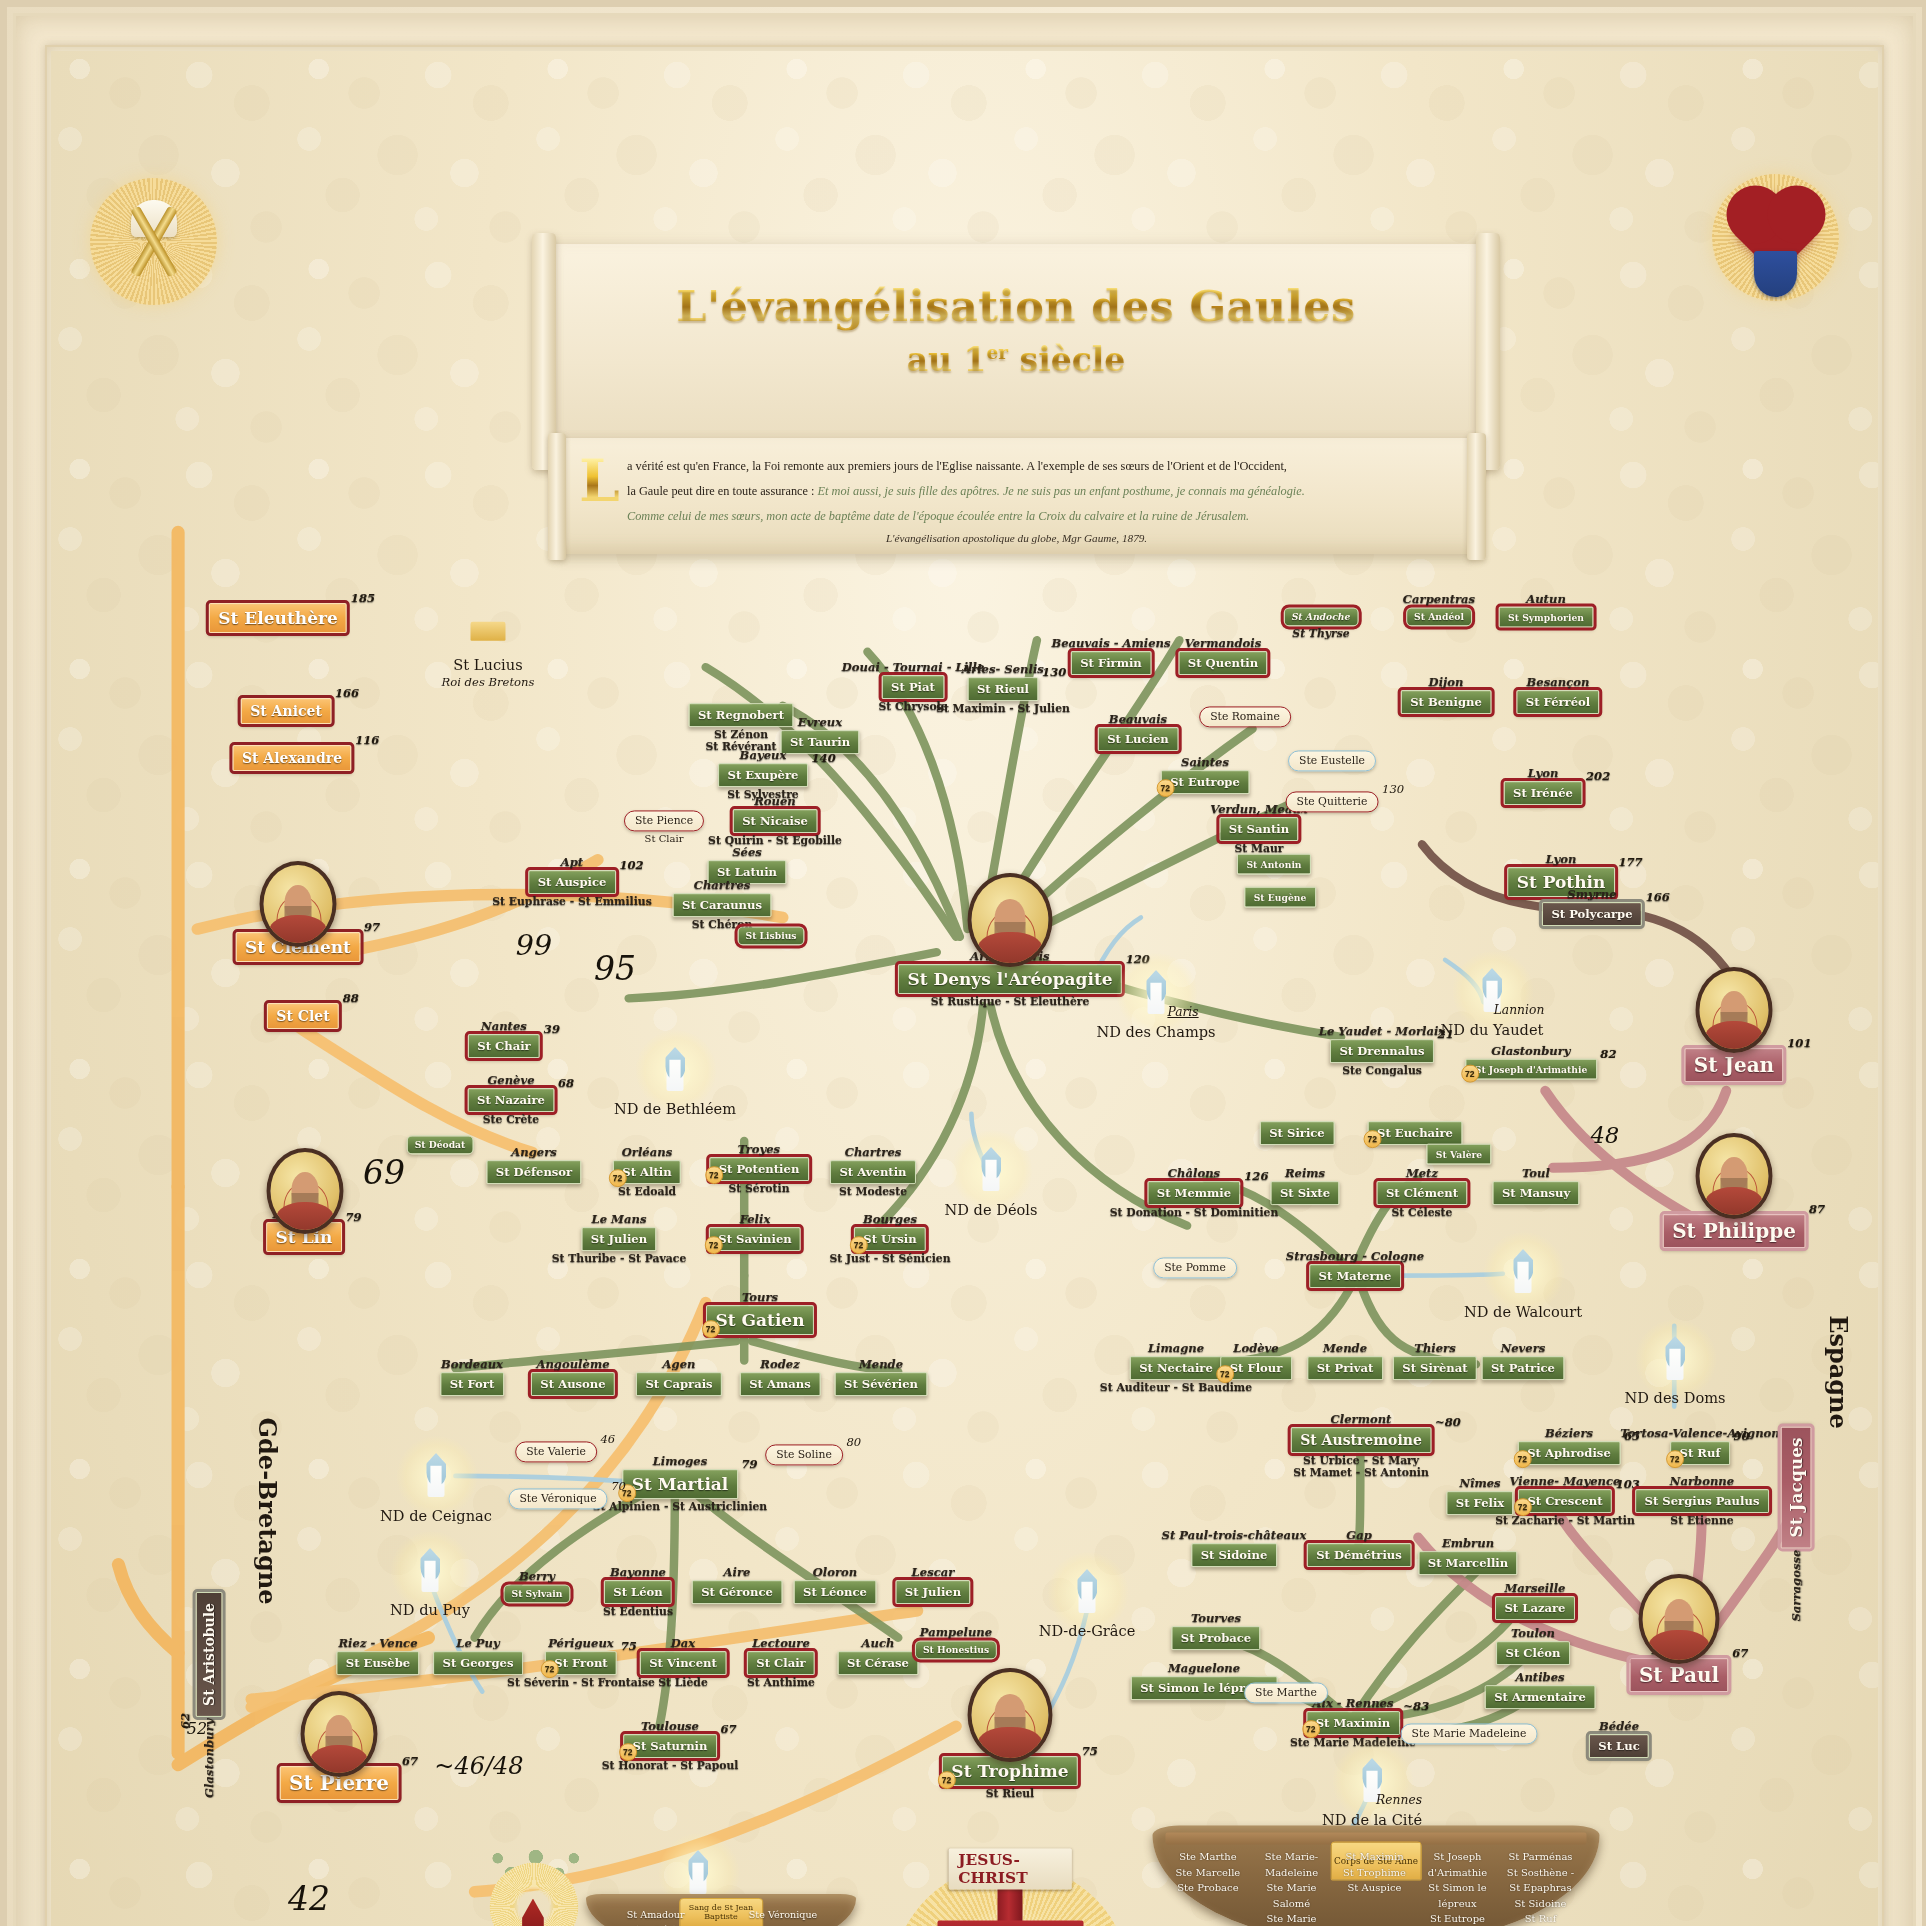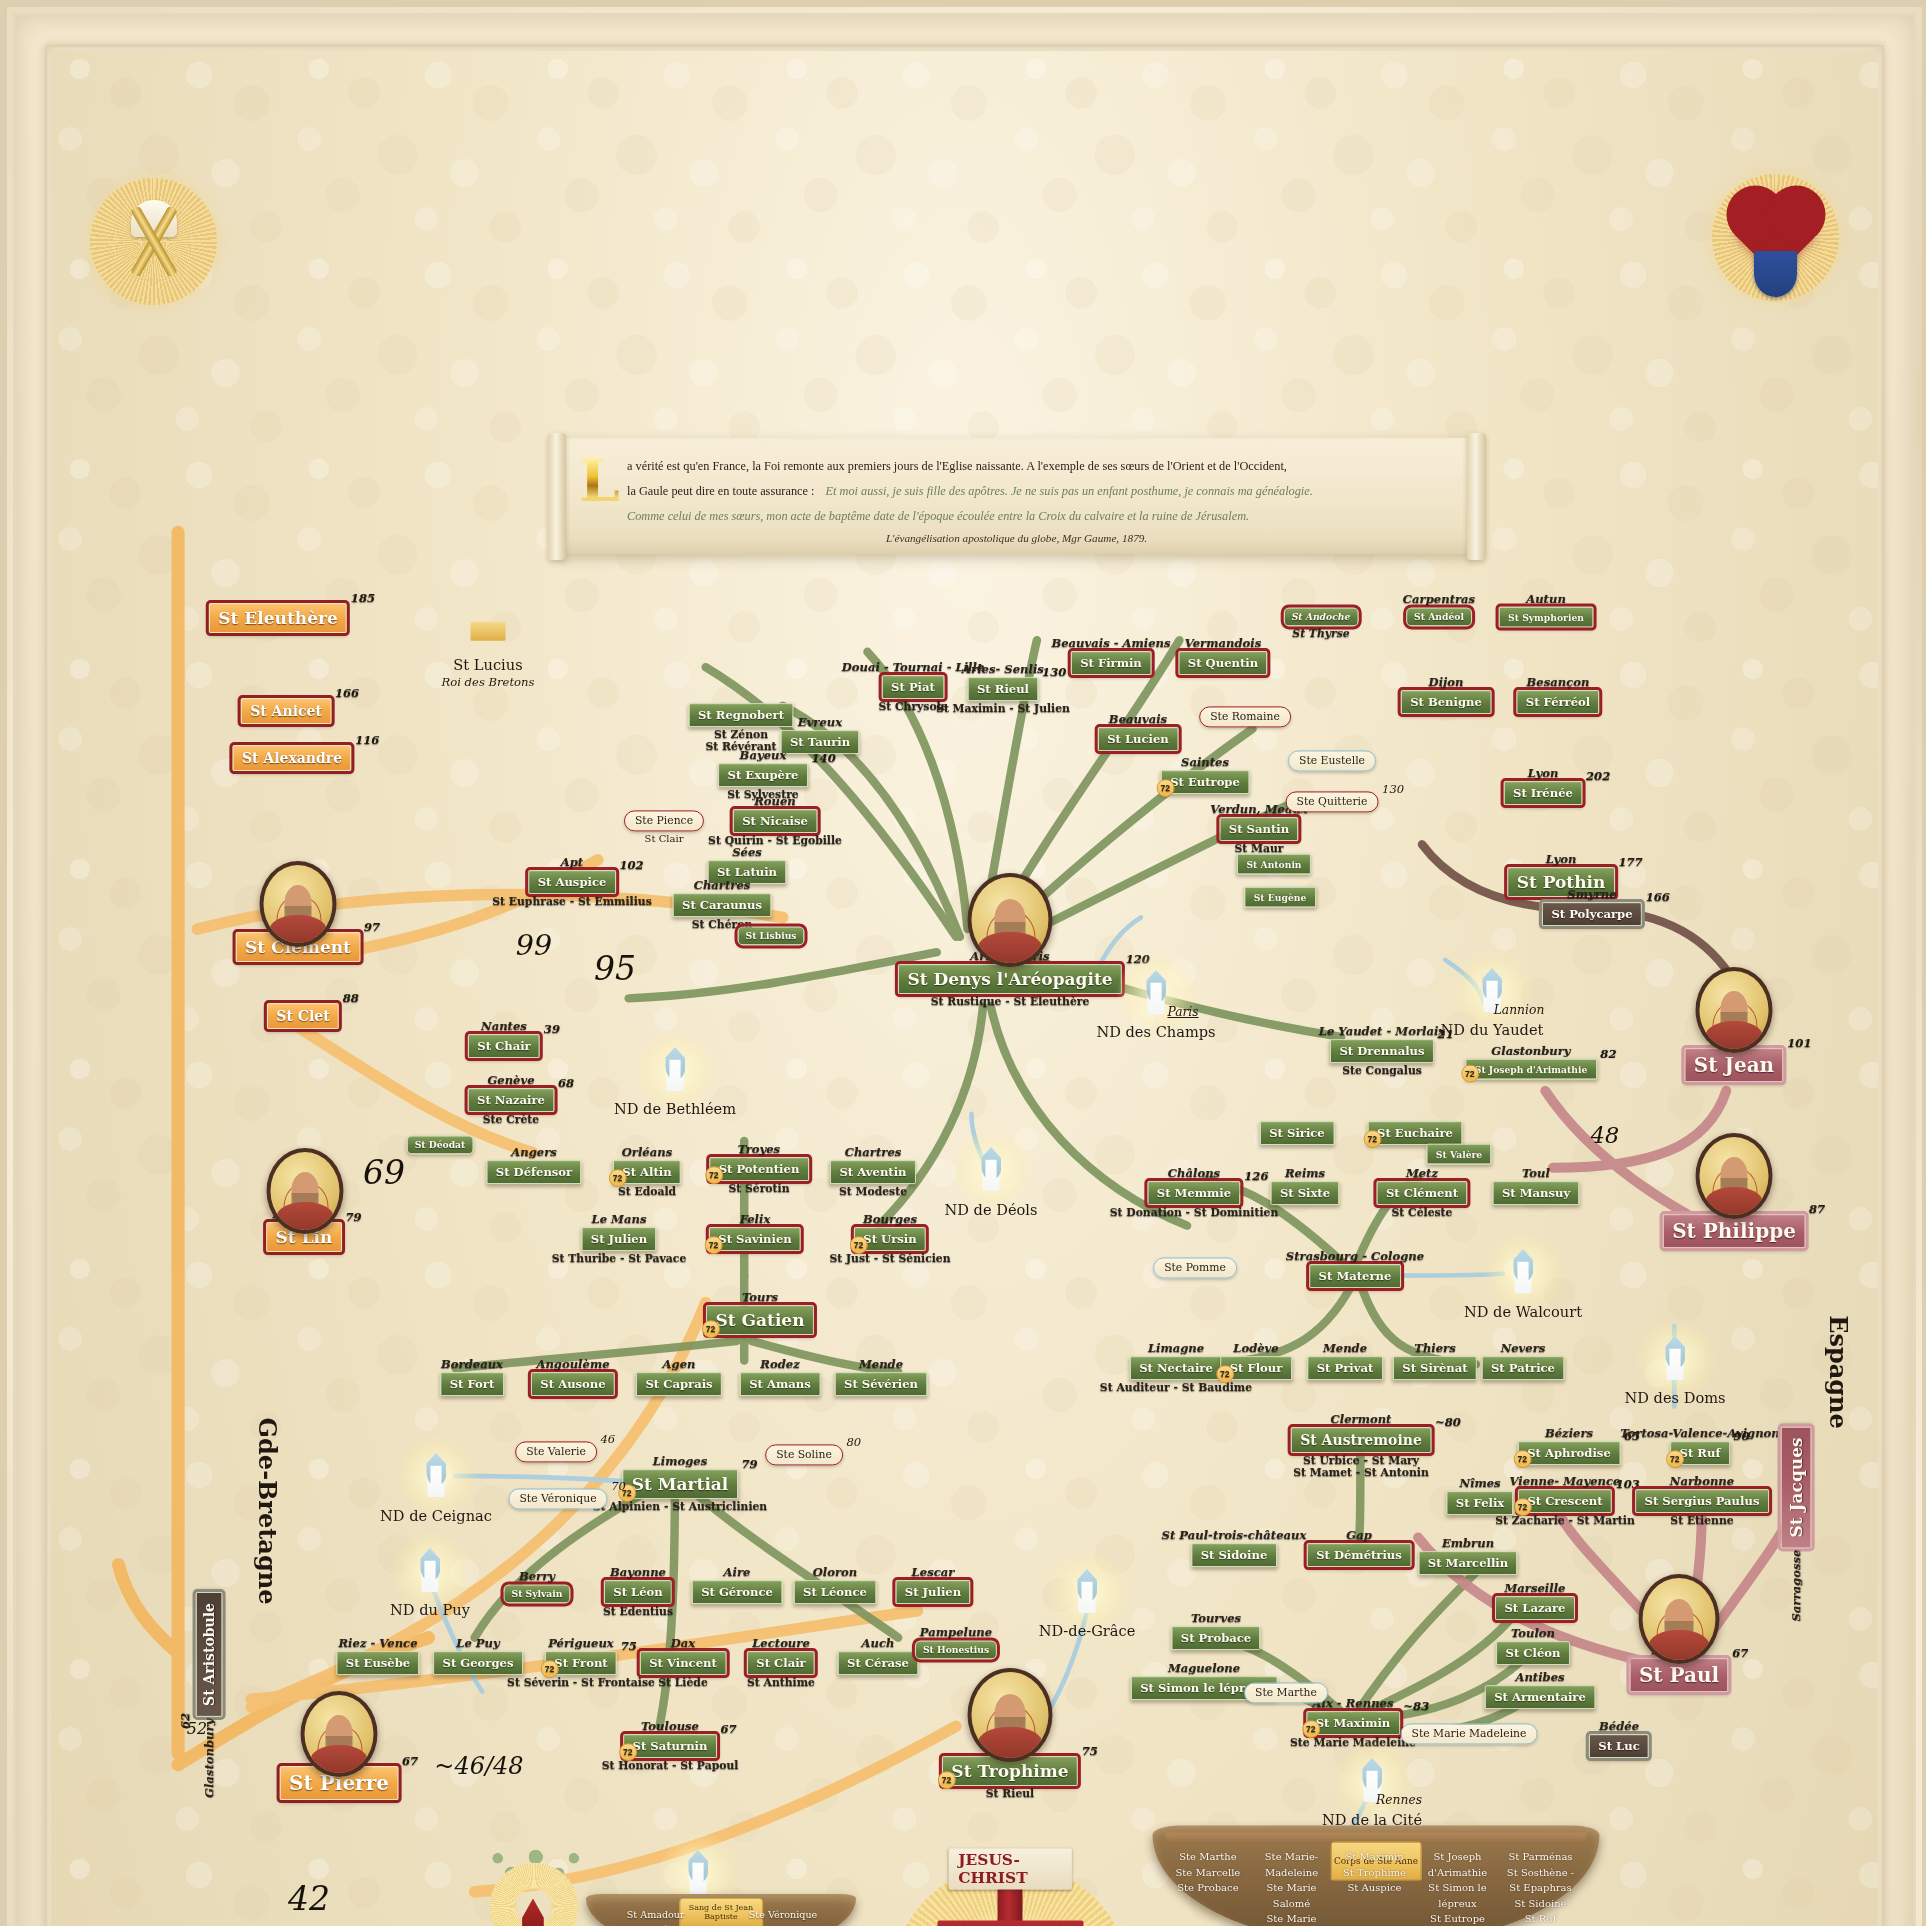--- a/index.html
+++ b/index.html
@@ -64,21 +64,21 @@
   .scroll-quote:before,.scroll-quote:after{content:"";position:absolute;top:-5.4px;width:18.5px;height:127px;
     background:linear-gradient(90deg,#e2d3b0,#faf2df 45%,#d6c6a0);border-radius:3.9px;
     box-shadow:0 2.3px 5.4px rgba(120,98,60,.3);}
   .scroll-quote:before{left:-8.5px;} .scroll-quote:after{right:-8.5px;}
   .dropcap{position:absolute;left:23px;top:20px;font-family:"DejaVu Serif",serif;font-weight:bold;
     font-size:58px;line-height:.8;
     background:linear-gradient(180deg,#fff2a8,#efc234 40%,#a9761a 60%,#f3d56e 85%);
     -webkit-background-clip:text;background-clip:text;color:transparent;}
   .q-line{position:absolute;left:71px;right:23px;font-size:12.3px;color:#2b231a;text-align:left;}
   .q-l1{top:21px;} .q-l2{top:46px;} .q-l3{top:71px;font-style:italic;color:#6c8257;}
-  .q-l2 .grn{font-style:italic;color:#6c8257;margin-left:8px;}
+  .q-l2 .grn{font-style:italic;color:#6c8257;}
   .q-src{position:absolute;left:0;right:0;top:94px;text-align:center;font-style:italic;font-size:11.2px;color:#3a3025;}
 
   
   .emblem{position:absolute;width:127px;height:127px;}
   .rays{position:absolute;inset:0;border-radius:50%;
     background:repeating-conic-gradient(from 0deg,#f6dc9a 0 2.2deg,#e8c678 2.2deg 4.4deg);
     filter:blur(0.2px);box-shadow:0 0 15.4px rgba(240,215,150,.8);}
   .keys-k{position:absolute;left:50%;top:50%;width:10px;height:77px;margin:-39px -5px;
     background:linear-gradient(90deg,#b9912b,#f4dc8d,#bb8f24);border-radius:3.1px;}
   .tiara{position:absolute;left:50%;top:22.3px;width:46px;height:37px;margin-left:-23px;
@@ -298,20 +298,26 @@
       <div class="tiara"></div>
       <div class="keys-k" style="transform:rotate(30deg);"></div>
       <div class="keys-k" style="transform:rotate(-30deg);"></div>
     </div>
     <div class="emblem" style="right:39px;top:123px;">
       <div class="rays"></div>
       <div class="heart"></div>
       <div class="shield"></div>
     </div>
 
+    <div class="scroll-top">
+      <div class="poster-title">L'évangélisation des Gaules</div>
+      <div class="poster-subtitle">
+        <span>au 1</span><span class="subtitle-sup">er</span><span> siècle</span>
+      </div>
+    </div>
 
     <div class="scroll-quote">
       <div class="dropcap">L</div>
       <div class="q-line q-l1">a vérité est qu'en France, la Foi remonte aux premiers jours de l'Eglise naissante. A l'exemple de ses sœurs de l'Orient et de l'Occident,</div>
       <div class="q-line q-l2"><span>la Gaule peut dire en toute assurance : </span><span class="grn">Et moi aussi, je suis fille des apôtres. Je ne suis pas un enfant posthume, je connais ma généalogie.</span></div>
       <div class="q-line q-l3">Comme celui de mes sœurs, mon acte de baptême date de l'époque écoulée entre la Croix du calvaire et la ruine de Jérusalem.</div>
       <div class="q-src">L'évangélisation apostolique du globe, Mgr Gaume, 1879.</div>
     </div>
 
     <div id="nodes">

